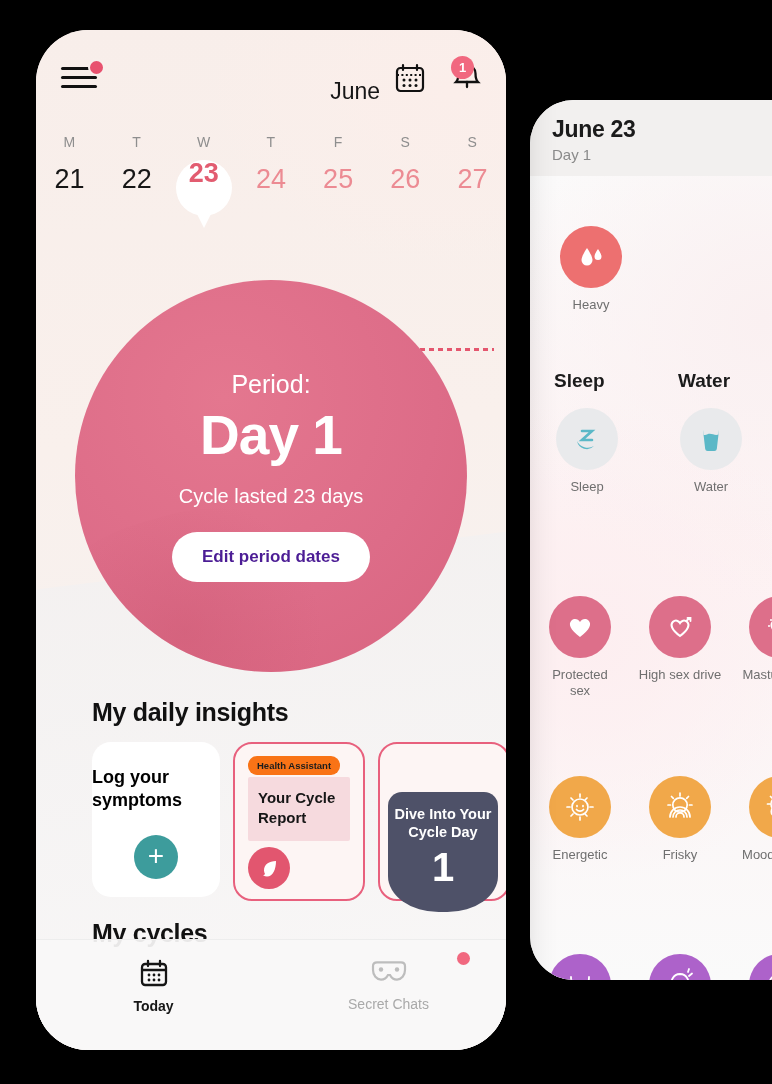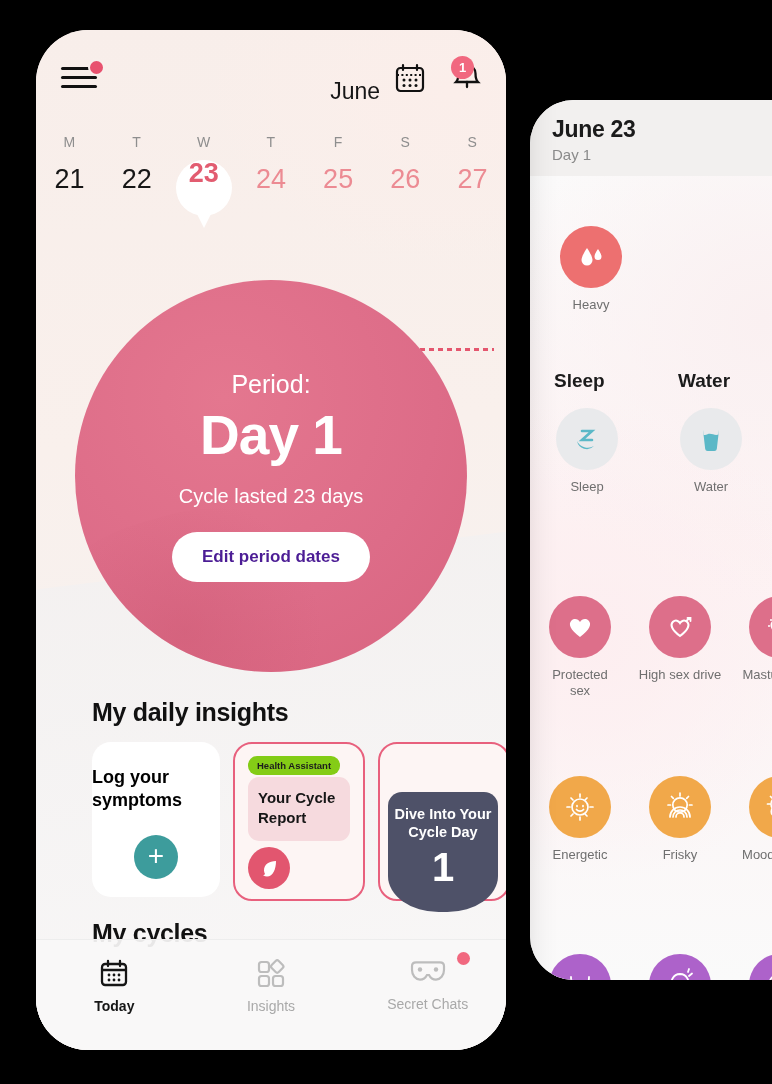--- a/index.html
+++ b/index.html
@@ -101,22 +101,22 @@
     font-family:"Liberation Sans",sans-serif;}
 
   
   .sec-title{position:absolute;left:56px;font-size:25px;font-weight:bold;color:#111;letter-spacing:-.3px;}
   .cards{position:absolute;left:56px;top:712px;display:flex;gap:13px;}
   .card{width:128px;height:155px;border-radius:19px;position:relative;flex:none;}
   .card.plain{background:#fff;display:flex;flex-direction:column;align-items:center;}
   .card.plain .ct{margin-top:24px;font-size:18px;font-weight:bold;color:#000000;text-align:left;line-height:1.25;}
   .plus{position:absolute;left:50%;bottom:18px;transform:translateX(-50%);width:44px;height:44px;border-radius:50%;background:#3d9c9c;display:flex;align-items:center;justify-content:center;color:#fff;font-size:28px;line-height:0;}
   .card.outlined{background:#fdf5f4;border:2.5px solid #e8607d;}
-  .pill{position:absolute;left:13px;top:12px;background:#84cc16;color:#1d1d1d;font-size:9.5px;font-weight:bold;padding:4px 9px;border-radius:9px;}
-  .rep-box{position:absolute;left:13px;top:33px;width:102px;height:64px;border-radius:11px;background:#f6dade;}
+  .pill{position:absolute;left:13px;top:12px;background:#f97316;color:#1d1d1d;font-size:9.5px;font-weight:bold;padding:4px 9px;border-radius:9px;}
+  .rep-box{position:absolute;left:13px;top:33px;width:102px;height:64px;border-radius:2px;background:#f6dade;}
   .rep-t{position:absolute;left:10px;top:11px;font-size:15px;font-weight:bold;color:#161616;line-height:1.3;}
   .leaf{position:absolute;left:13px;bottom:10px;width:42px;height:42px;border-radius:50%;background:#e2566f;display:flex;align-items:center;justify-content:center;}
   .shield{position:absolute;left:8px;top:8px;width:110px;height:120px;background:#4e5168;
     border-radius:14px 14px 46% 46%/14px 14px 30% 30%;display:flex;flex-direction:column;align-items:center;margin-top:40px;}
   .sh-t{margin-top:13px;font-size:14.5px;font-weight:bold;color:#fff;text-align:center;line-height:1.25;}
   .sh-n{font-size:40px;font-weight:bold;color:#fff;margin-top:4px;}
 
   
   .cy-cards{position:absolute;left:56px;top:928px;display:flex;gap:16px;}
   .cy{width:198px;height:70px;border-radius:17px;background:#fff;}
@@ -420,29 +420,20 @@
               <circle cx="16" cy="18" r="1.4"></circle>
               <circle cx="21" cy="18" r="1.4"></circle>
               <circle cx="11" cy="23" r="1.4"></circle>
               <circle cx="16" cy="23" r="1.4"></circle>
               <circle cx="21" cy="23" r="1.4"></circle>
             </g>
         </svg>
         <div class="tab-lab">Today</div>
       </div>
       <div class="tab">
-        <svg width="32" height="32" viewBox="0 0 32 32" stroke="#bdbdbd" fill="none" stroke-width="2.2">
-          <rect x="4" y="5" width="10" height="10" rx="2.6"></rect>
-          <rect x="4" y="19" width="10" height="10" rx="2.6"></rect>
-          <rect x="18" y="19" width="10" height="10" rx="2.6"></rect>
-          <rect x="17.2" y="4.5" width="10" height="10" rx="2.2" transform="rotate(45 22.2 9.5)"></rect>
-        </svg>
-        <div class="tab-lab">Insights</div>
-      </div>
-      <div class="tab">
         <svg width="40" height="30" viewBox="0 0 40 30" stroke="#bdbdbd" fill="none" stroke-width="2.2">
           <path d="M4 9c0-2.2 1.6-3.6 4-3.6h24c2.4 0 4 1.4 4 3.6v4c0 5.4-3.6 9.6-8 9.6-3.2 0-5.6-1.8-7-4.6h-2c-1.4 2.8-3.8 4.6-7 4.6-4.4 0-8-4.2-8-9.6Z"></path>
           <g fill="#bdbdbd" stroke="none">
               <circle cx="12" cy="12.5" r="2.2"></circle>
               <circle cx="28" cy="12.5" r="2.2"></circle>
             </g>
         </svg>
         <span class="tab-badge"></span>
         <div class="tab-lab">Secret Chats</div>
       </div>

